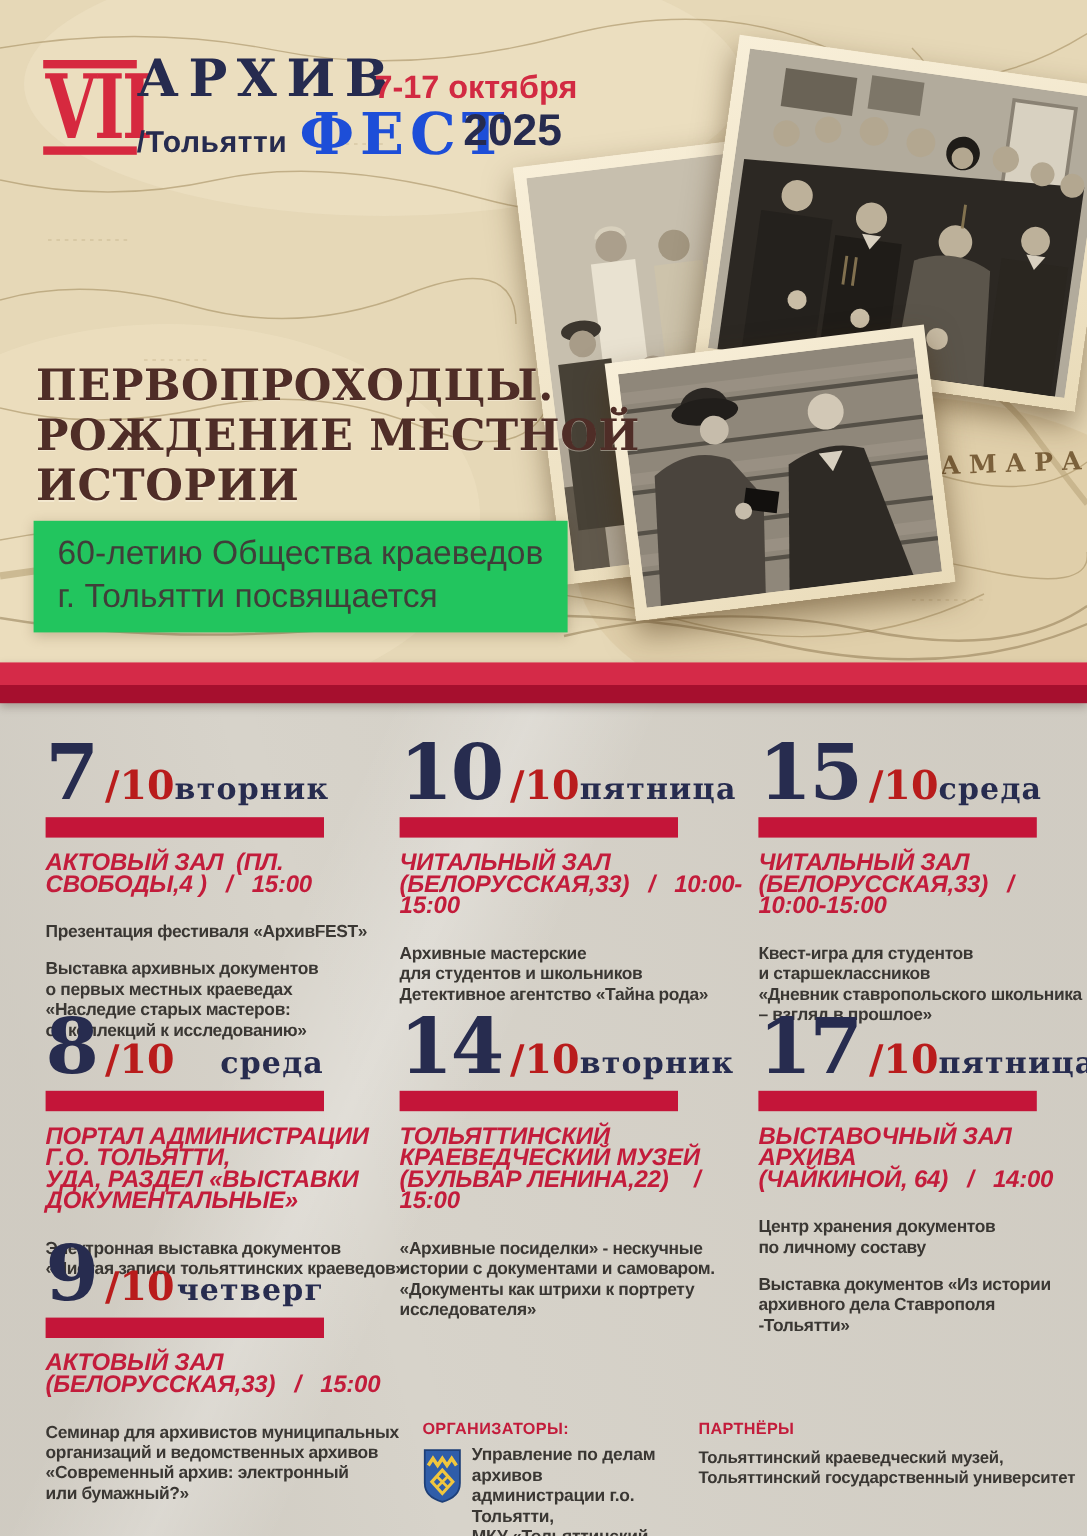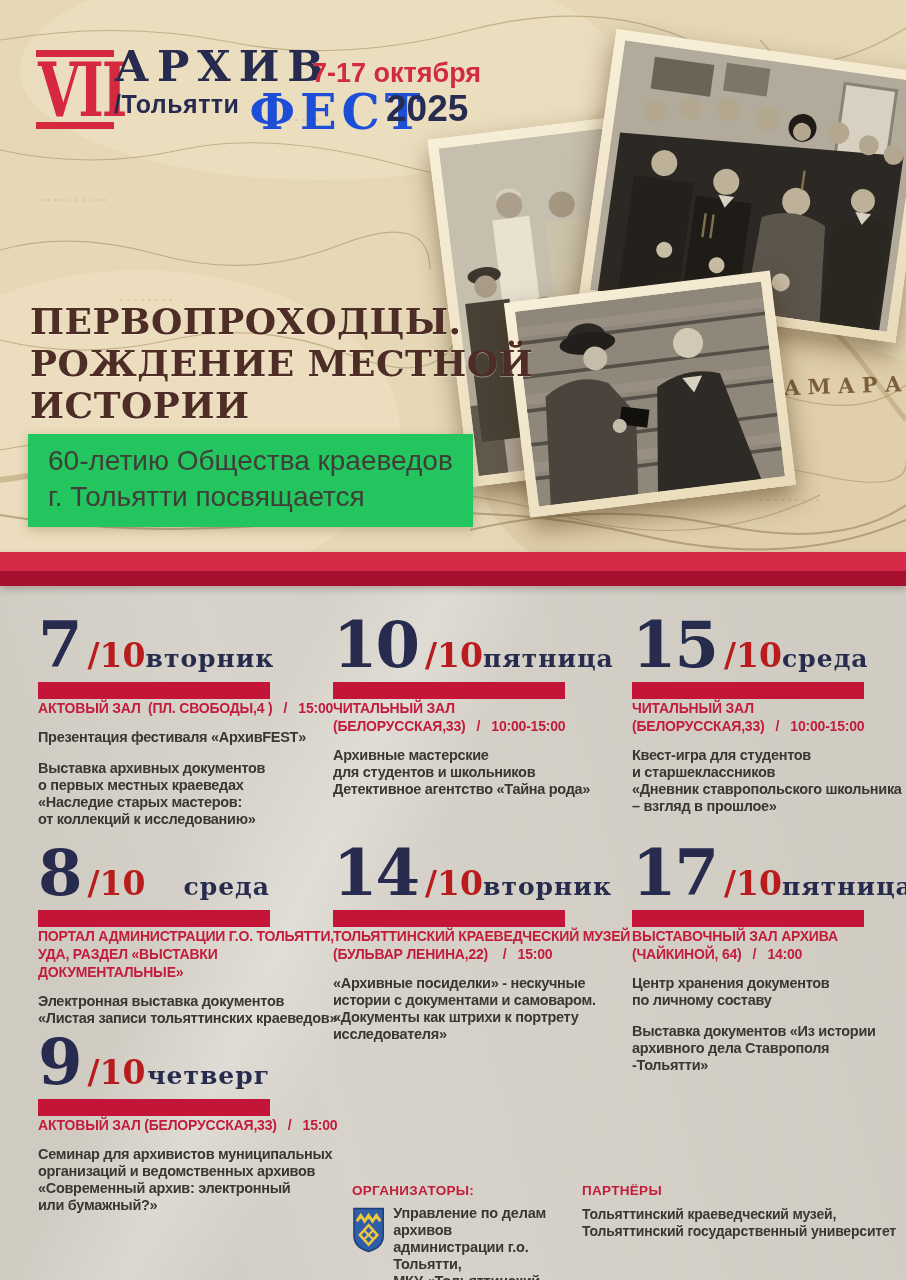--- a/index.html
+++ b/index.html
@@ -24,21 +24,21 @@
   .vii-text{
     font-family:"DejaVu Serif",serif; font-weight:bold; font-size:74px; line-height:62px;
     color:#d6293f; letter-spacing:-3px; transform:scaleX(.74); transform-origin:left center;
     margin:2px 0 1px 2px;
   }
   .brand-words{position:absolute; left:78px; top:0; white-space:nowrap;}
   .word-arhiv{
     font-family:"DejaVu Serif",serif; font-weight:bold; font-size:43px; line-height:44px;
     color:#262b4f; letter-spacing:8px; display:block;
   }
-  .brand-row2{display:flex; align-items:flex-start; margin-top:2px;}
+  .brand-row2{display:flex; align-items:flex-end; margin-top:2px;}
   .word-city{font-weight:bold; font-size:25px; color:#262b4f; letter-spacing:0.5px;}
   .word-fest{
     font-family:"DejaVu Serif",serif; font-weight:bold; font-size:48px; line-height:44px;
     color:#1d4ed8; letter-spacing:5px; margin-left:10px;
   }
   .date-range{position:absolute; left:276px; top:14px; font-weight:bold; font-size:27px; color:#d22a42; white-space:nowrap;}
   .date-year{position:absolute; left:350px; top:44px; font-weight:bold; font-size:37px; color:#262b4f;text-align:right;}
   
   .photo{position:absolute; padding:10px; background:linear-gradient(160deg,#f8efd9,#e9dbb9);
          box-shadow:0 12px 26px rgba(70,45,15,.5);}
@@ -64,25 +64,25 @@
     box-shadow:0 3px 7px rgba(40,20,10,.25);
   }
   
   .cell{position:absolute; z-index:4;}
   .date-row{display:flex; align-items:baseline; width:232px;}
   .day{font-family:"DejaVu Serif",serif; font-weight:bold; font-size:64px; line-height:58px; color:#272c4f; letter-spacing:-2px;}
   .mon{font-family:"DejaVu Serif",serif; font-weight:bold; font-size:33px; color:#b91c1c; margin-left:7px;}
   .wk{font-family:"DejaVu Serif",serif; font-weight:bold; font-size:25px; color:#272c4f; margin-left:auto; letter-spacing:1px; white-space:nowrap;}
   .redbar{width:232px; height:17px; background:#c41539; margin-top:7px;}
   .venue{
-    font-weight:bold; font-size:14px; line-height:18px;
-    color:#c31c3b; white-space:pre-wrap; letter-spacing:-0.2px;
+    margin-top:12px; font-weight:bold; font-size:20px; line-height:18px;
+    color:#c31c3b; white-space:pre-wrap; letter-spacing:-0.2px;font-style:italic;
   }
   .event{
-    margin-top:12px; font-weight:bold; font-size:14.5px; line-height:17px;
+    margin-top:23px; font-weight:bold; font-size:14.5px; line-height:17px;
     color:#3a3733; white-space:pre-wrap; letter-spacing:-0.3px;
   }
   .event + .event{margin-top:14px;}
   
   .organizers{position:absolute; left:352px; top:1183px; width:240px; z-index:4;}
   .partners{position:absolute; left:582px; top:1183px; width:324px; z-index:4;}
   .foot-label{font-weight:bold; font-size:13.5px; color:#c31c3b; letter-spacing:0.3px;}
   .org-row{display:flex; margin-top:7px; gap:8px; align-items:flex-start;}
   .foot-text{font-weight:bold; font-size:14.5px; line-height:17px; color:#3a3733; white-space:pre-wrap; letter-spacing:-0.2px;}
   .partners .foot-text{margin-top:8px; font-size:14px;}

